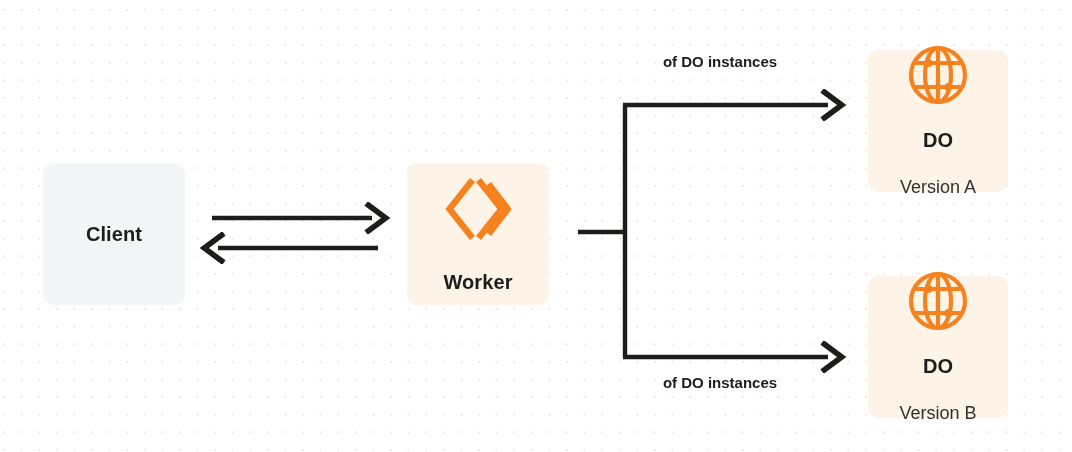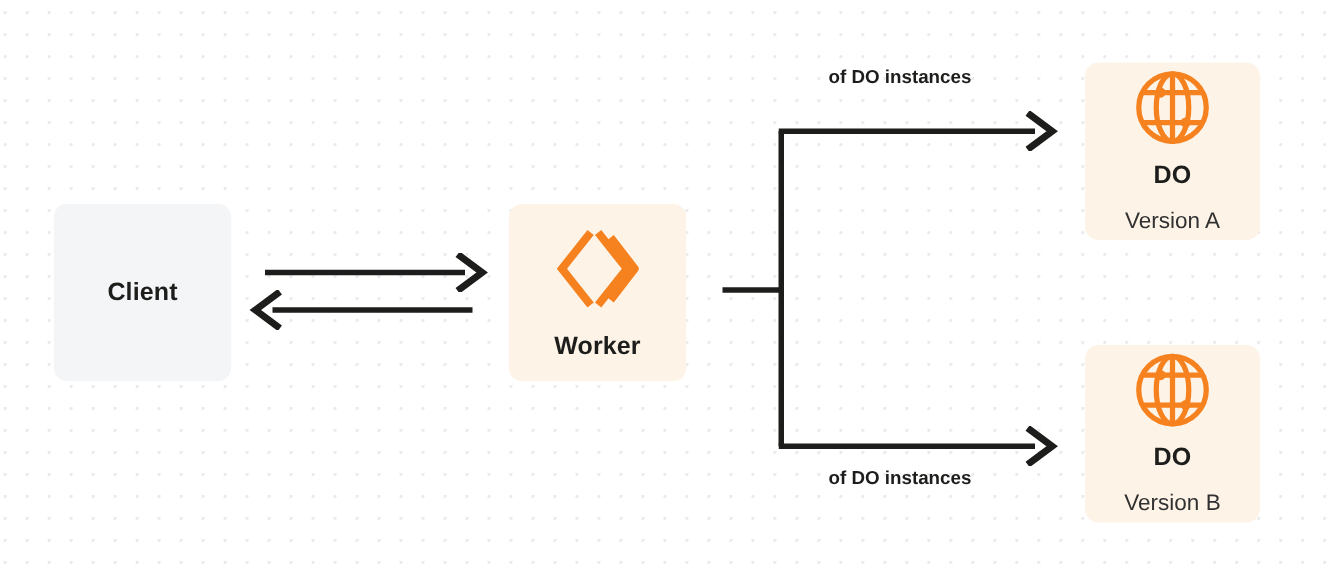--- a/index.html
+++ b/index.html
@@ -36,20 +36,21 @@
 
   
   .node {
     position: absolute;
     box-sizing: border-box;
     border-radius: 11px;
     display: flex;
     flex-direction: column;
     align-items: center;
     justify-content: center;
+    gap: 11px;
   }
 
   .node-client {
     left: 43px;
     top: 163px;
     width: 142px;
     height: 142px;
     background-color: #f4f5f7;
   }
 

